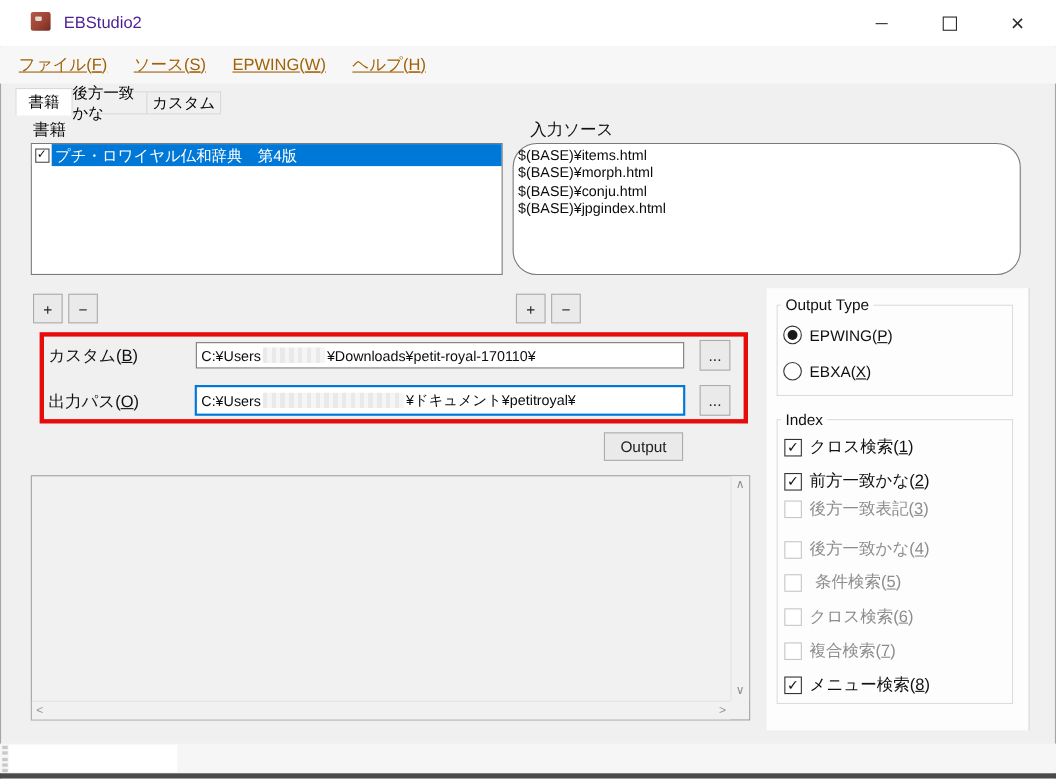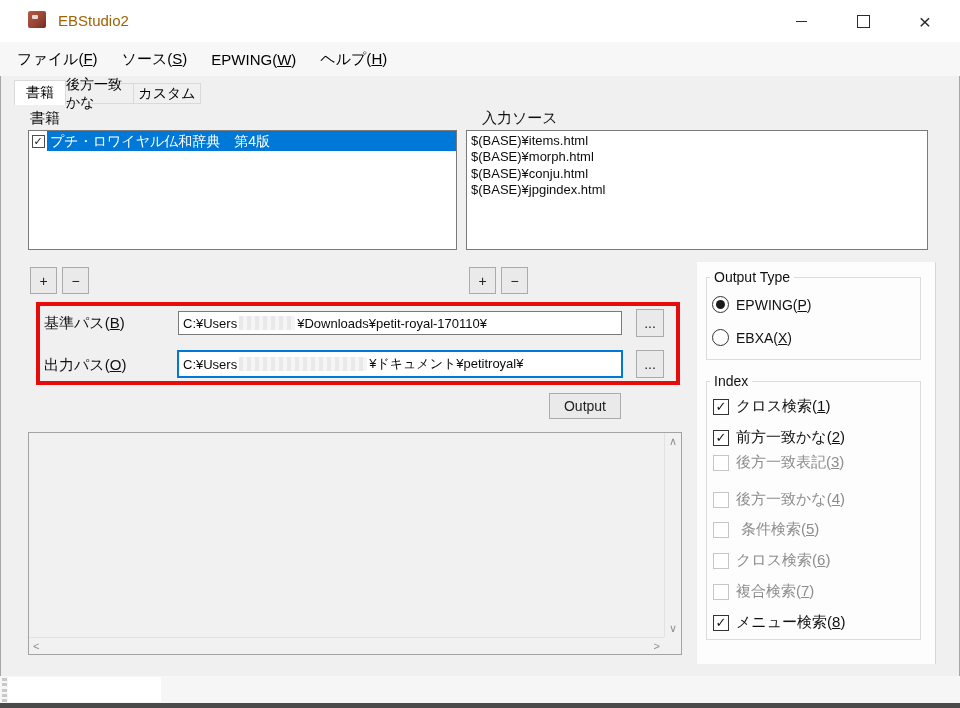--- a/index.html
+++ b/index.html
@@ -7,28 +7,28 @@
     position:relative;width:960px;height:708px;overflow:hidden;
     font-family:"Liberation Sans",sans-serif;color:#000;background:#f0f0f0;
     box-shadow:inset 1px 1px 0 #a6a6a6, inset -1px 0 0 #a6a6a6;
   }
   .abs{position:absolute;}
   
   .titlebar{left:0;top:0;width:960px;height:42px;background:#ffffff;}
   .appicon{left:28px;top:11px;width:18px;height:17px;border-radius:2px;
     background:linear-gradient(135deg,#b25948 0%,#9c4434 55%,#702c20 100%);}
   .appicon i{position:absolute;left:4px;top:4px;width:6px;height:4px;background:#e8d8d2;display:block;border-radius:1px;}
-  .apptitle{left:58px;top:12px;font-size:15px;color:#a16207;}
+  .apptitle{left:58px;top:12px;font-size:15px;color:#4c1d95;}
   .capbtn{top:0;width:46px;height:42px;display:flex;align-items:center;justify-content:center;}
   .minline{width:11px;height:1px;background:#2b2b2b;display:block;}
   .maxbox{width:11px;height:11px;border:1px solid #2b2b2b;display:block;}
   .closex{font-size:21px;font-weight:300;color:#2b2b2b;line-height:1;}
   
   .menubar{left:0;top:42px;width:960px;height:34px;background:#f7f7f7;display:flex;align-items:center;padding-left:5px;box-sizing:border-box;}
-  .menuitem{padding:7px 12px;font-size:15px;color:#000000;}
+  .menuitem{padding:7px 12px;font-size:15px;color:#a16207;text-decoration:underline;}
   .mn{text-decoration:underline;}
   
   .tab{box-sizing:border-box;font-size:14px;display:flex;align-items:center;justify-content:center;}
   .tab.active{left:14px;top:80px;width:52px;height:25px;background:#ffffff;border:1px solid #d9d9d9;border-bottom:none;z-index:2;}
   .tab.t2{left:65px;top:83px;width:69px;height:21px;background:#f0f0f0;border:1px solid #d9d9d9;}
   .tab.t3{left:133px;top:83px;width:68px;height:21px;background:#f0f0f0;border:1px solid #d9d9d9;}
   .grouplabel{font-size:15px;color:#111;}
   
   .listbox{background:#fff;border:1px solid #7a7a7a;box-sizing:border-box;}
   .bookrow{display:flex;height:20px;align-items:stretch;}
@@ -116,35 +116,35 @@
       <span class="cbcell">
           <span class="cbox">
             <span>✓</span>
           </span>
         </span>
       <span class="bookname">プチ・ロワイヤル仏和辞典　第4版</span>
     </div>
   </div>
 
   <div class="abs grouplabel" style="left:466px;top:109px;margin-left:16px;">入力ソース</div>
-  <div class="abs listbox srclist" style="left:466px;top:130px;width:462px;height:120px;">
+  <div class="abs listbox srclist" style="left:466px;top:130px;width:462px;height:120px;border-radius:22px;">
     <div class="srcline">$(BASE)¥items.html</div>
     <div class="srcline">$(BASE)¥morph.html</div>
     <div class="srcline">$(BASE)¥conju.html</div>
     <div class="srcline">$(BASE)¥jpgindex.html</div>
   </div>
 
   <div class="abs btn" style="left:30px;top:267px;width:27px;height:27px;">+</div>
   <div class="abs btn" style="left:62px;top:267px;width:27px;height:27px;">−</div>
   <div class="abs btn" style="left:469px;top:267px;width:27px;height:27px;">+</div>
   <div class="abs btn" style="left:501px;top:267px;width:27px;height:27px;">−</div>
 
   <div class="abs redbox" style="left:36px;top:302px;width:644px;height:83px;"></div>
 
-  <div class="abs pathlabel" style="left:44px;top:314px;"><span>基準パス(</span><span class="mn">B</span><span>)</span></div>
+  <div class="abs pathlabel" style="left:44px;top:314px;"><span>カスタム(</span><span class="mn">B</span><span>)</span></div>
   <div class="abs pathinput" style="left:178px;top:311px;width:444px;height:24px;">
       <span>C:¥Users</span>
       <span class="redact w56"></span>
       <span>¥Downloads¥petit-royal-170110¥</span>
     </div>
   <div class="abs btn" style="left:636px;top:309px;width:28px;height:28px;">...</div>
 
   <div class="abs pathlabel" style="left:44px;top:356px;"><span>出力パス(</span><span class="mn">O</span><span>)</span></div>
   <div class="abs pathinput focused" style="left:177px;top:350px;width:446px;height:28px;">
       <span>C:¥Users</span>

